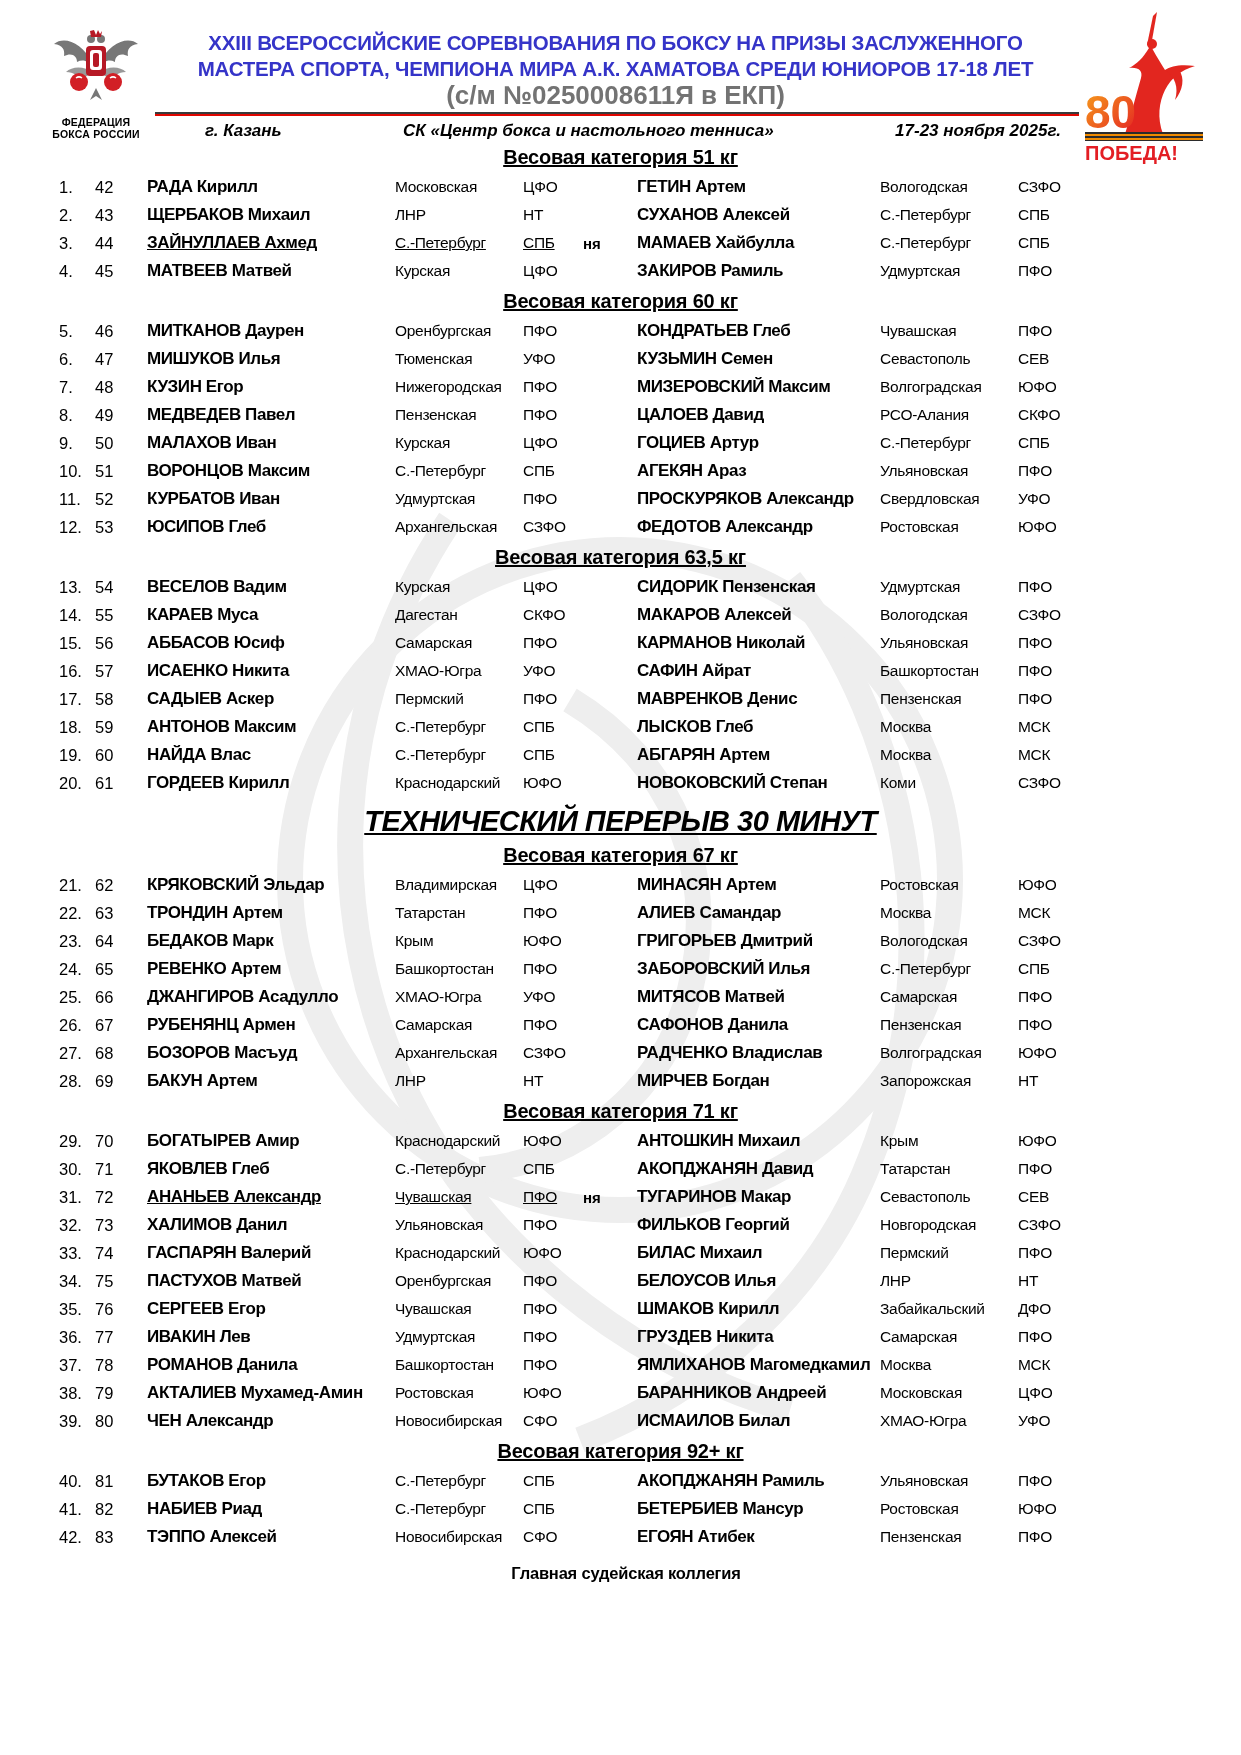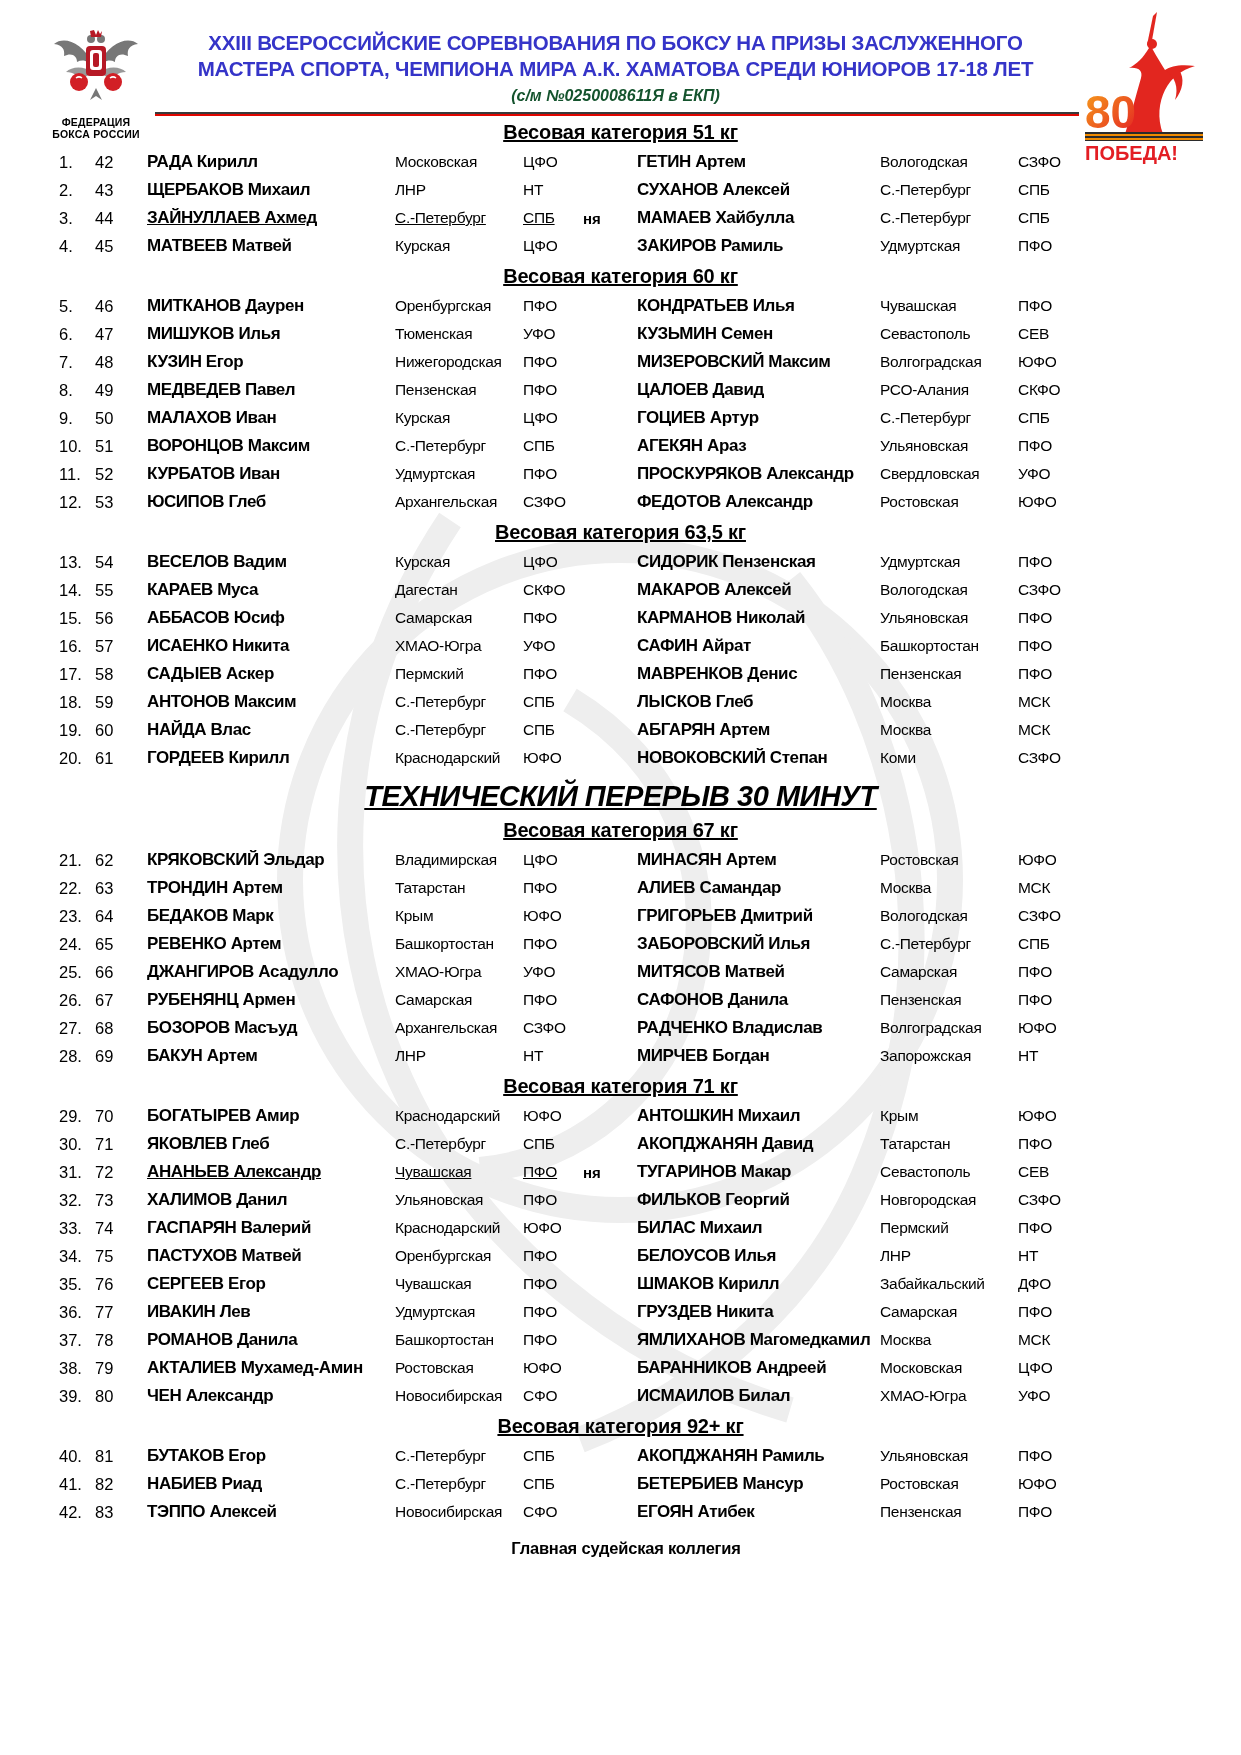--- a/index.html
+++ b/index.html
@@ -13,21 +13,21 @@
 
   
   .fbr-logo{ position:absolute; left:44px; top:26px; width:104px; text-align:center; }
   .fbr-logo svg{ display:block; margin:0 auto 2px; }
   .fbr-caption{ font-size:10.5px; font-weight:bold; line-height:12px; letter-spacing:.2px; }
 
   .victory-logo{ position:absolute; right:14px; top:6px; width:148px; height:158px; }
 
   .title-block{ padding-top:30px; margin:0 175px 0 165px; text-align:center; }
   .title-line{ color:#3534c8; font-weight:bold; font-size:20.5px; line-height:26px; letter-spacing:-.2px; }
-  .title-ekp{ color:#14532d; font-weight:bold; font-size:16px; line-height:25px; margin-top:1px;font-style:italic; }
+  .title-ekp{ color:#737373; font-weight:bold; font-size:26px; line-height:25px; margin-top:1px; }
 
   .rules{ margin:4px 162px 0 155px; height:3px;
           border-top:2px solid #3a3a3a; border-bottom:2px solid #e10600; }
 
   .venue-line{ display:flex; justify-content:space-between; align-items:baseline;
                margin:5px 180px 0 205px; font-size:17px; font-style:italic; font-weight:bold; }
 
   .subheader{ display:flex; justify-content:space-between; align-items:baseline;
               margin:16px 272px 6px 148px; font-size:26px; font-weight:bold; letter-spacing:-.3px; }
 
@@ -118,20 +118,25 @@
   </svg>
 
   <div class="title-block">
     <div class="title-line">XXIII ВСЕРОССИЙСКИЕ СОРЕВНОВАНИЯ ПО БОКСУ НА ПРИЗЫ ЗАСЛУЖЕННОГО</div>
     <div class="title-line">МАСТЕРА СПОРТА, ЧЕМПИОНА МИРА А.К. ХАМАТОВА СРЕДИ ЮНИОРОВ 17-18 ЛЕТ</div>
     <div class="title-ekp">(с/м №0250008611Я в ЕКП)</div>
   </div>
 
   <div class="rules"></div>
 
+  <div class="venue-line">
+    <span>г. Казань</span>
+    <span>СК «Центр бокса и настольного тенниса»</span>
+    <span>17-23 ноября 2025г.</span>
+  </div>
 
 
   <div class="content">
       <div class="cat-title">Весовая категория 51 кг</div>
       <div class="row">
         <span class="c-num">1.</span>
         <span class="c-bout">42</span>
         <span class="c-name">РАДА Кирилл</span>
         <span class="c-region">Московская</span>
         <span class="c-dist">ЦФО</span>
@@ -174,21 +179,21 @@
         <span class="c-dist">ПФО</span>
       </div>
       <div class="cat-title">Весовая категория 60 кг</div>
       <div class="row">
         <span class="c-num">5.</span>
         <span class="c-bout">46</span>
         <span class="c-name">МИТКАНОВ Даурен</span>
         <span class="c-region">Оренбургская</span>
         <span class="c-dist">ПФО</span>
         <span class="c-note"></span>
-        <span class="c-name">КОНДРАТЬЕВ Илья</span>
+        <span class="c-name">КОНДРАТЬЕВ Глеб</span>
         <span class="c-region">Чувашская</span>
         <span class="c-dist">ПФО</span>
       </div>
       <div class="row">
         <span class="c-num">6.</span>
         <span class="c-bout">47</span>
         <span class="c-name">МИШУКОВ Илья</span>
         <span class="c-region">Тюменская</span>
         <span class="c-dist">УФО</span>
         <span class="c-note"></span>

